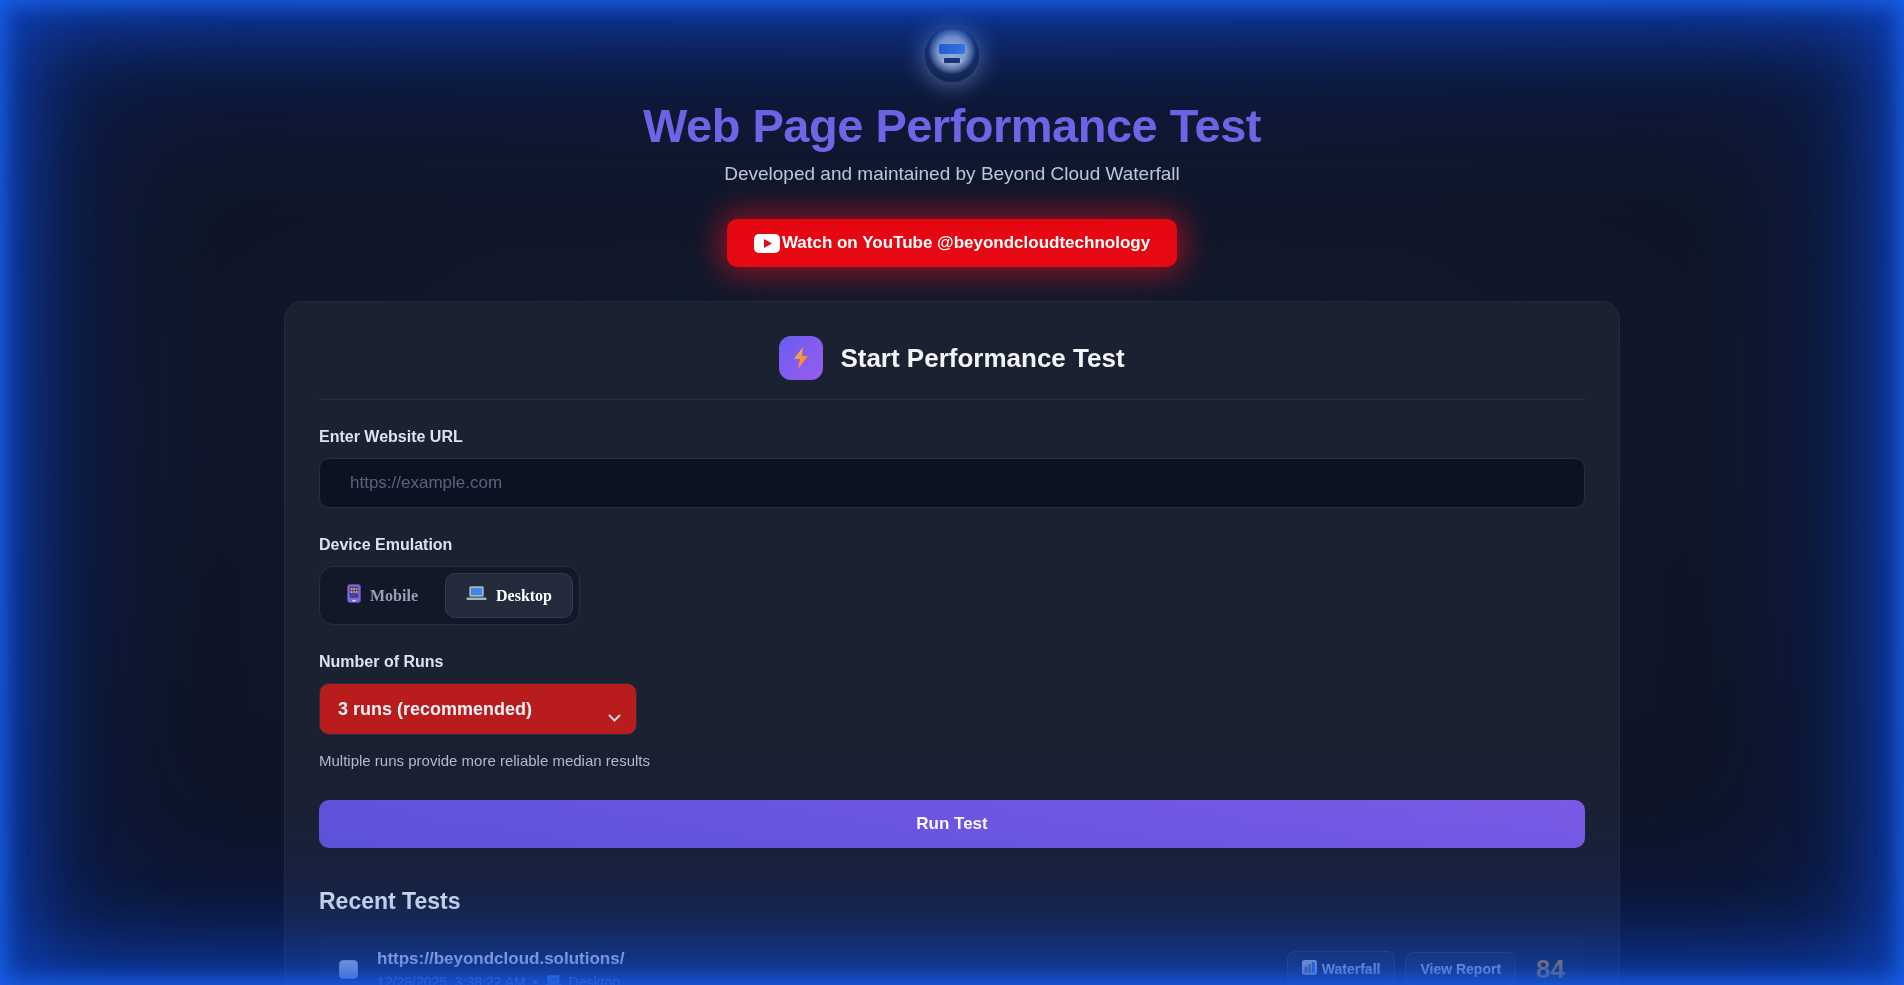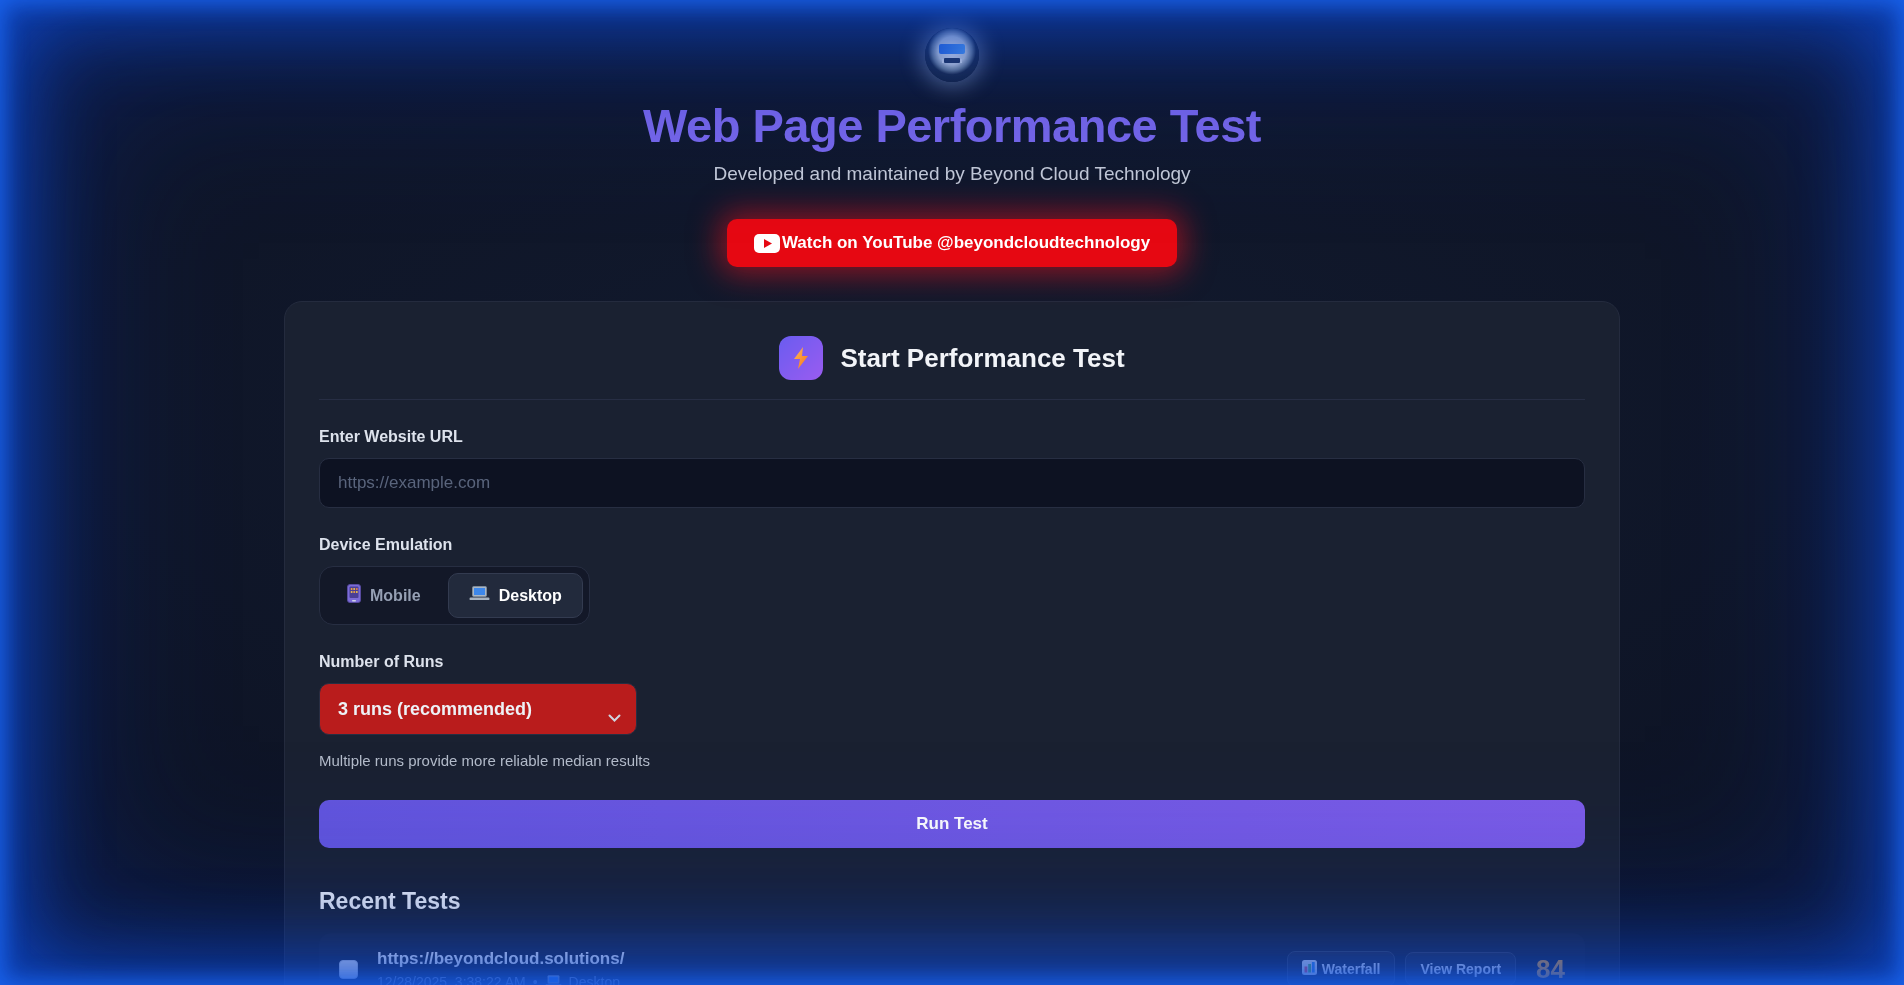--- a/index.html
+++ b/index.html
@@ -89,39 +89,39 @@
 
   .field-label {
     display: block; margin-top: 28px;
     font-size: 16px; font-weight: 700; color: #dde2ec;
   }
 
   .url-input {
     display: block; width: 100%; height: 50px; margin-top: 12px;
     background: #0d1222;
     border: 1px solid #272e42; border-radius: 10px;
-    padding: 0 18px;
+    padding: 0 30px;
     color: #e8ecf4; font-size: 17px;
     font-family: "Liberation Sans", sans-serif;
     outline: none;
   }
   .url-input::placeholder { color: #59647c; }
 
   .toggle {
     display: inline-flex; gap: 6px; margin-top: 12px;
     padding: 6px;
     background: #131828;
     border: 1px solid #272e42; border-radius: 14px;
   }
   .toggle-opt {
     display: inline-flex; align-items: center; gap: 9px;
     padding: 10px 20px;
     background: transparent; border: 1px solid transparent; border-radius: 10px;
     color: #96a0b4; font-size: 16px; font-weight: 600;
-    font-family: Liberation Sans, sans-serif;
+    font-family: Liberation Serif, serif;
     cursor: pointer;
   }
   .toggle-opt.selected {
     background: #222a3c;
     border-color: #333b50;
     color: #ffffff; font-weight: 700;
   }
 
   .select {
     position: relative;
@@ -178,21 +178,21 @@
     cursor: pointer;
   }
   .score { margin-left: 10px; font-size: 26px; font-weight: 700; color: #f0a028; }
 </style>
 </head>
 <body>
 
 <div class="header">
   <div class="logo"></div>
   <h1 class="page-title">Web Page Performance Test</h1>
-  <p class="page-subtitle">Developed and maintained by Beyond Cloud Technology</p>
+  <p class="page-subtitle">Developed and maintained by Beyond Cloud Waterfall</p>
   <div>
     <button class="yt-btn">
       <span class="yt-icon">
         <svg width="26" height="19" viewBox="0 0 26 19">
             <rect x="0" y="0" width="26" height="19" rx="5" fill="#ffffff"></rect>
             <polygon points="10,5 18,9.5 10,14" fill="#e60812"></polygon>
           </svg>
       </span>
       <span>Watch on YouTube @beyondcloudtechnology</span>
     </button>

